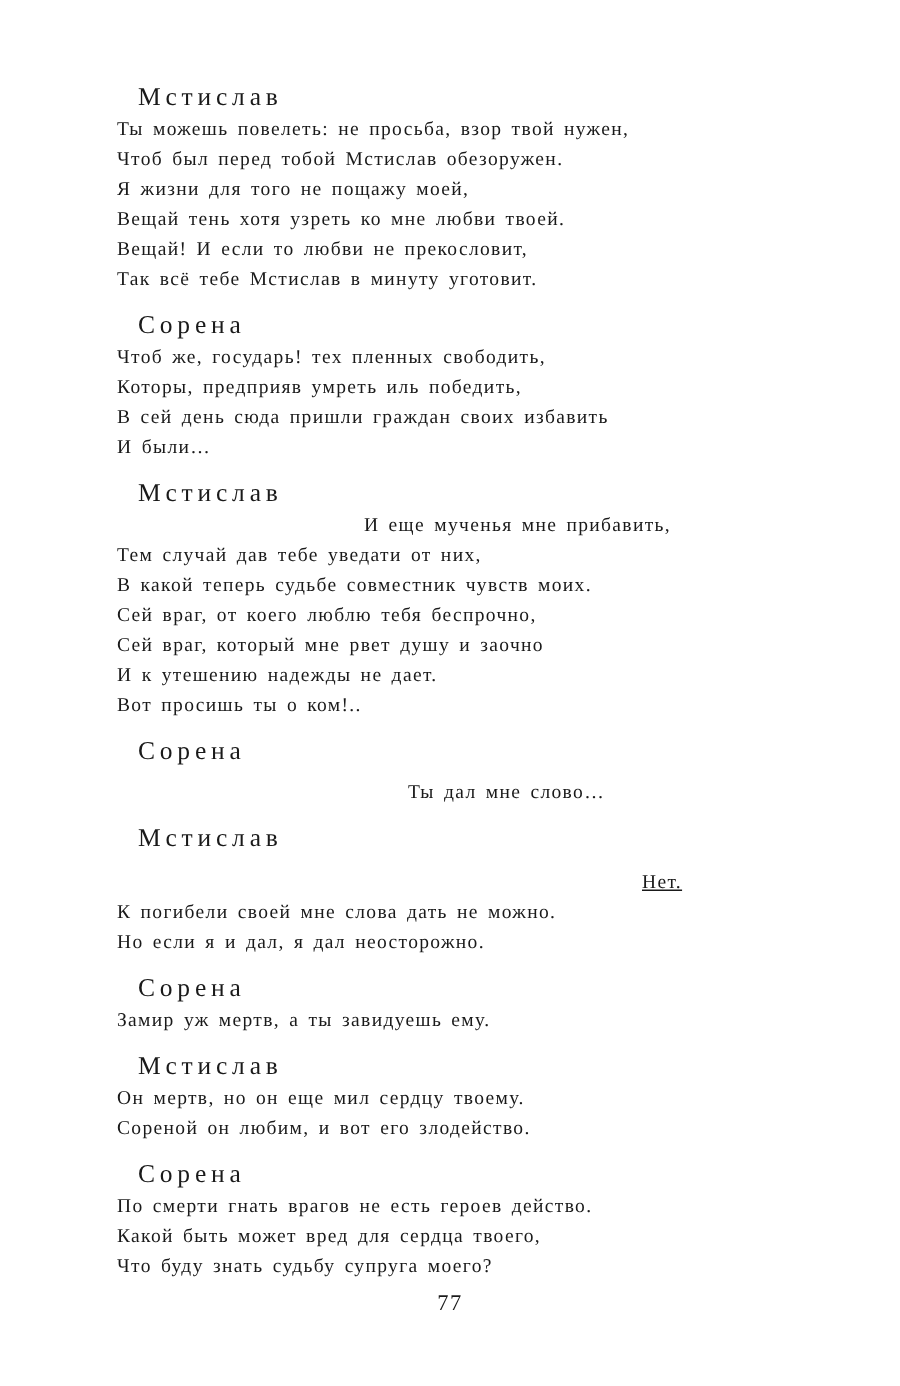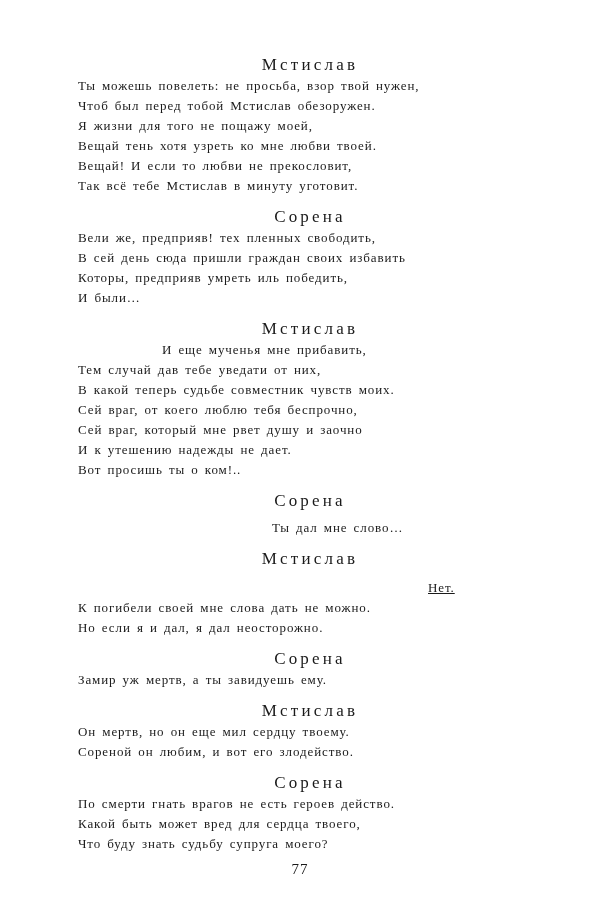--- a/index.html
+++ b/index.html
@@ -15,37 +15,37 @@
       font-family: "Liberation Serif", "DejaVu Serif", serif;
       color: #1a1a1a;
     }
     .page {
       position: absolute;
       left: 78px;
       top: 54px;
       width: 450px;
     }
     .speaker {
-      text-align: center;
+      text-align: left;
       font-size: 17px;
       letter-spacing: 3.2px;
       line-height: 22px;
       height: 22px;
       margin-left: 14px;
     }
     .line {
       font-size: 13px;
       line-height: 20px;
       height: 20px;
       white-space: nowrap;
       letter-spacing: 0.9px;
       word-spacing: 2px;
     }
     .gap { height: 10px; }
-    .indent-1 { padding-left: 84px; }
+    .indent-1 { padding-left: 84px; text-align: center; }
     .indent-2 { padding-left: 194px; }
     .right-word { padding-left: 350px; text-decoration: underline; }
     .page-number {
       position: absolute;
       top: 861px;
       left: 0;
       width: 600px;
       text-align: center;
       font-size: 15px;
       letter-spacing: 1px;
@@ -62,23 +62,23 @@
     <div class="line">Чтоб был перед тобой Мстислав обезоружен.</div>
     <div class="line">Я жизни для того не пощажу моей,</div>
     <div class="line">Вещай тень хотя узреть ко мне любви твоей.</div>
     <div class="line">Вещай! И если то любви не прекословит,</div>
     <div class="line">Так всё тебе Мстислав в минуту уготовит.</div>
   </div>
   <div class="gap"></div>
 
   <div>
     <div class="speaker">Сорена</div>
-    <div class="line">Вели же, предприяв! тех пленных свободить,</div>
+    <div class="line">Чтоб же, государь! тех пленных свободить,</div>
+    <div class="line">Которы, предприяв умреть иль победить,</div>
     <div class="line">В сей день сюда пришли граждан своих избавить</div>
-    <div class="line">Которы, предприяв умреть иль победить,</div>
     <div class="line">И были…</div>
   </div>
   <div class="gap"></div>
 
   <div>
     <div class="speaker">Мстислав</div>
     <div class="line indent-1">И еще мученья мне прибавить,</div>
     <div class="line">Тем случай дав тебе уведати от них,</div>
     <div class="line">В какой теперь судьбе совместник чувств моих.</div>
     <div class="line">Сей враг, от коего люблю тебя беспрочно,</div>

